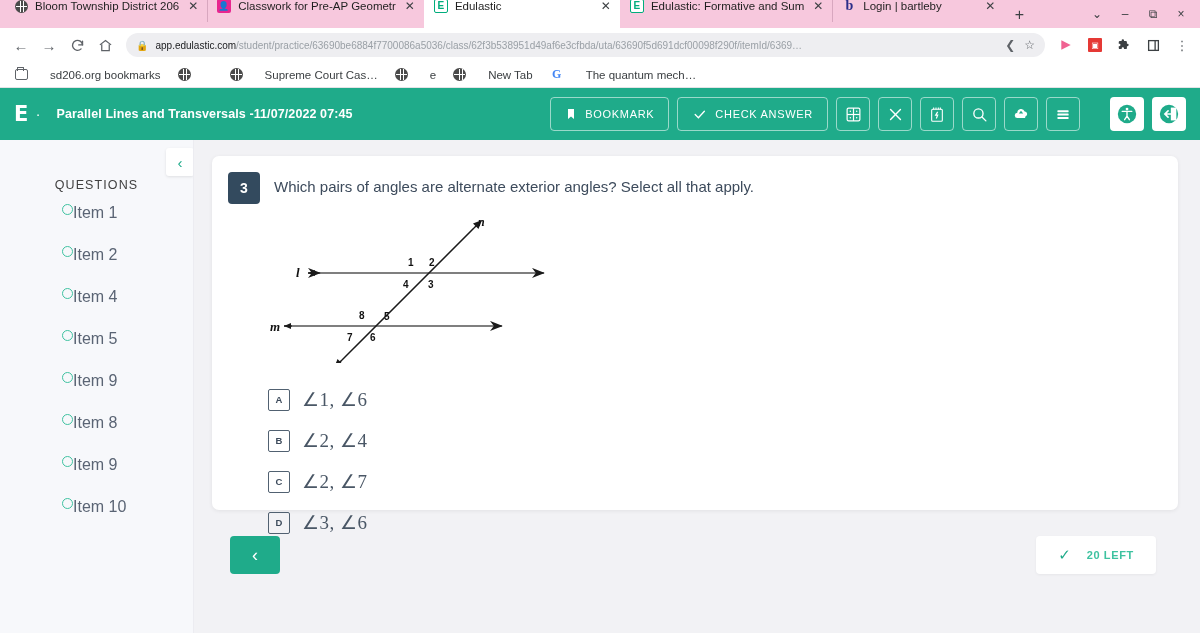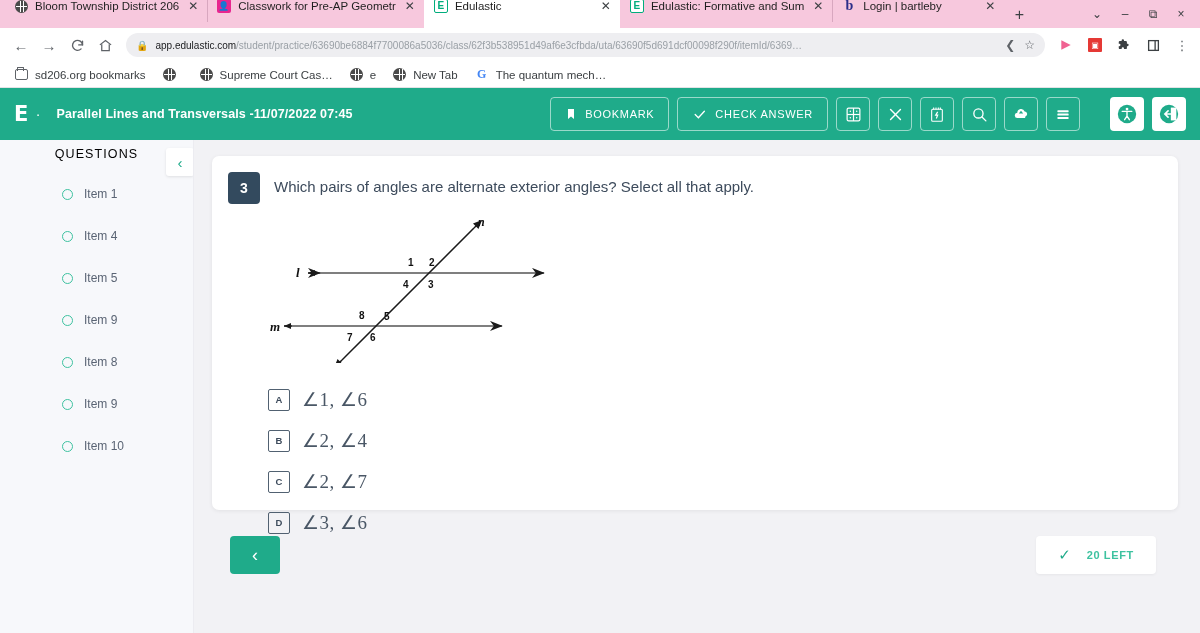--- a/index.html
+++ b/index.html
@@ -105,21 +105,21 @@
   .tb-ext div { width:20px;height:20px;display:flex;align-items:center;justify-content:center;
     font-size:13px;color:#5f6368;}
   .ext-red { width:14px;height:14px;background:#e53935;color:#fff;font-size:8px;
     display:flex;align-items:center;justify-content:center;border-radius:1px;}
 
   .bookmarks-bar {
     height: 26px; background:#fff; display:flex; align-items:center;
     gap: 3px; padding: 0 8px; border-bottom: 1px solid #e3e3e6;
   }
   .bm {
-    display:flex; align-items:center; gap:7px; padding: 2px 7px;
+    display:flex; align-items:center; gap:22px; padding: 2px 7px;
     font-size: 11.5px; color:#3c4043; white-space:nowrap; border-radius:4px;
   }
   .bm-folder {
     width:13px;height:11px;border:1.3px solid #5f6368;border-radius:2px;position:relative;
   }
   .bm-folder::before{content:"";position:absolute;left:1px;top:-3px;width:5px;height:3px;
     border:1.3px solid #5f6368;border-bottom:none;border-radius:1px 1px 0 0;}
   .fav-g {
     width:14px;height:14px;border-radius:50%;background:#fff;color:#4285f4;
     font-size:12px;font-weight:bold;display:flex;align-items:center;justify-content:center;
@@ -156,26 +156,26 @@
 
   
   .app-body { display:flex; height: calc(633px - 28px - 34px - 26px - 52px); }
 
   
   .sidebar {
     width: 194px; flex:0 0 194px; background:#f7f8fb; position:relative;
     border-right:1px solid #ececf1; overflow:hidden;
   }
   .sidebar-title {
-    text-align:center; font-size:12.5px; color:#000000; letter-spacing:1.1px;
-    padding: 7px 0 12px;
+    text-align:center; font-size:12.5px; color:#404040; letter-spacing:1.1px;
+    padding: 38px 0 12px;
   }
   .q-item {
-    display:flex; align-items:center; gap:11px; padding: 0 0 0 62px;
-    height: 42px; font-size: 12px; color:#5a6474; position:relative;
+    display:flex; padding: 0 0 0 62px;
+    height: 42px; font-size: 16px; color:#5a6474; position:relative;
   }
   .q-item .dot {
     width:11px;height:11px;border-radius:50%;border:1.4px solid #3ec2a0;
     flex:0 0 11px;
   }
   .q-item.active { background:#fff; color:#1fab8a; }
   .q-item.active .dot { background:#1fab8a; border-color:#1fab8a; }
   .q-item.active::before {
     content:""; position:absolute; left:0; top:0; bottom:0; width:4px; background:#1fab8a;
   }
@@ -447,20 +447,24 @@
   </div>
 </div>
 
 <div class="app-body">
 
   <div class="sidebar">
     <div class="sidebar-title">QUESTIONS</div>
     <div class="q-item">
       <span class="dot"></span>
       <span>Item 1</span>
+    </div>
+    <div class="q-item">
+      <span class="dot"></span>
+      <span>Item 2</span>
     </div>
     <div class="q-item">
       <span class="dot"></span>
       <span>Item 4</span>
     </div>
     <div class="q-item">
       <span class="dot"></span>
       <span>Item 5</span>
     </div>
     <div class="q-item">

